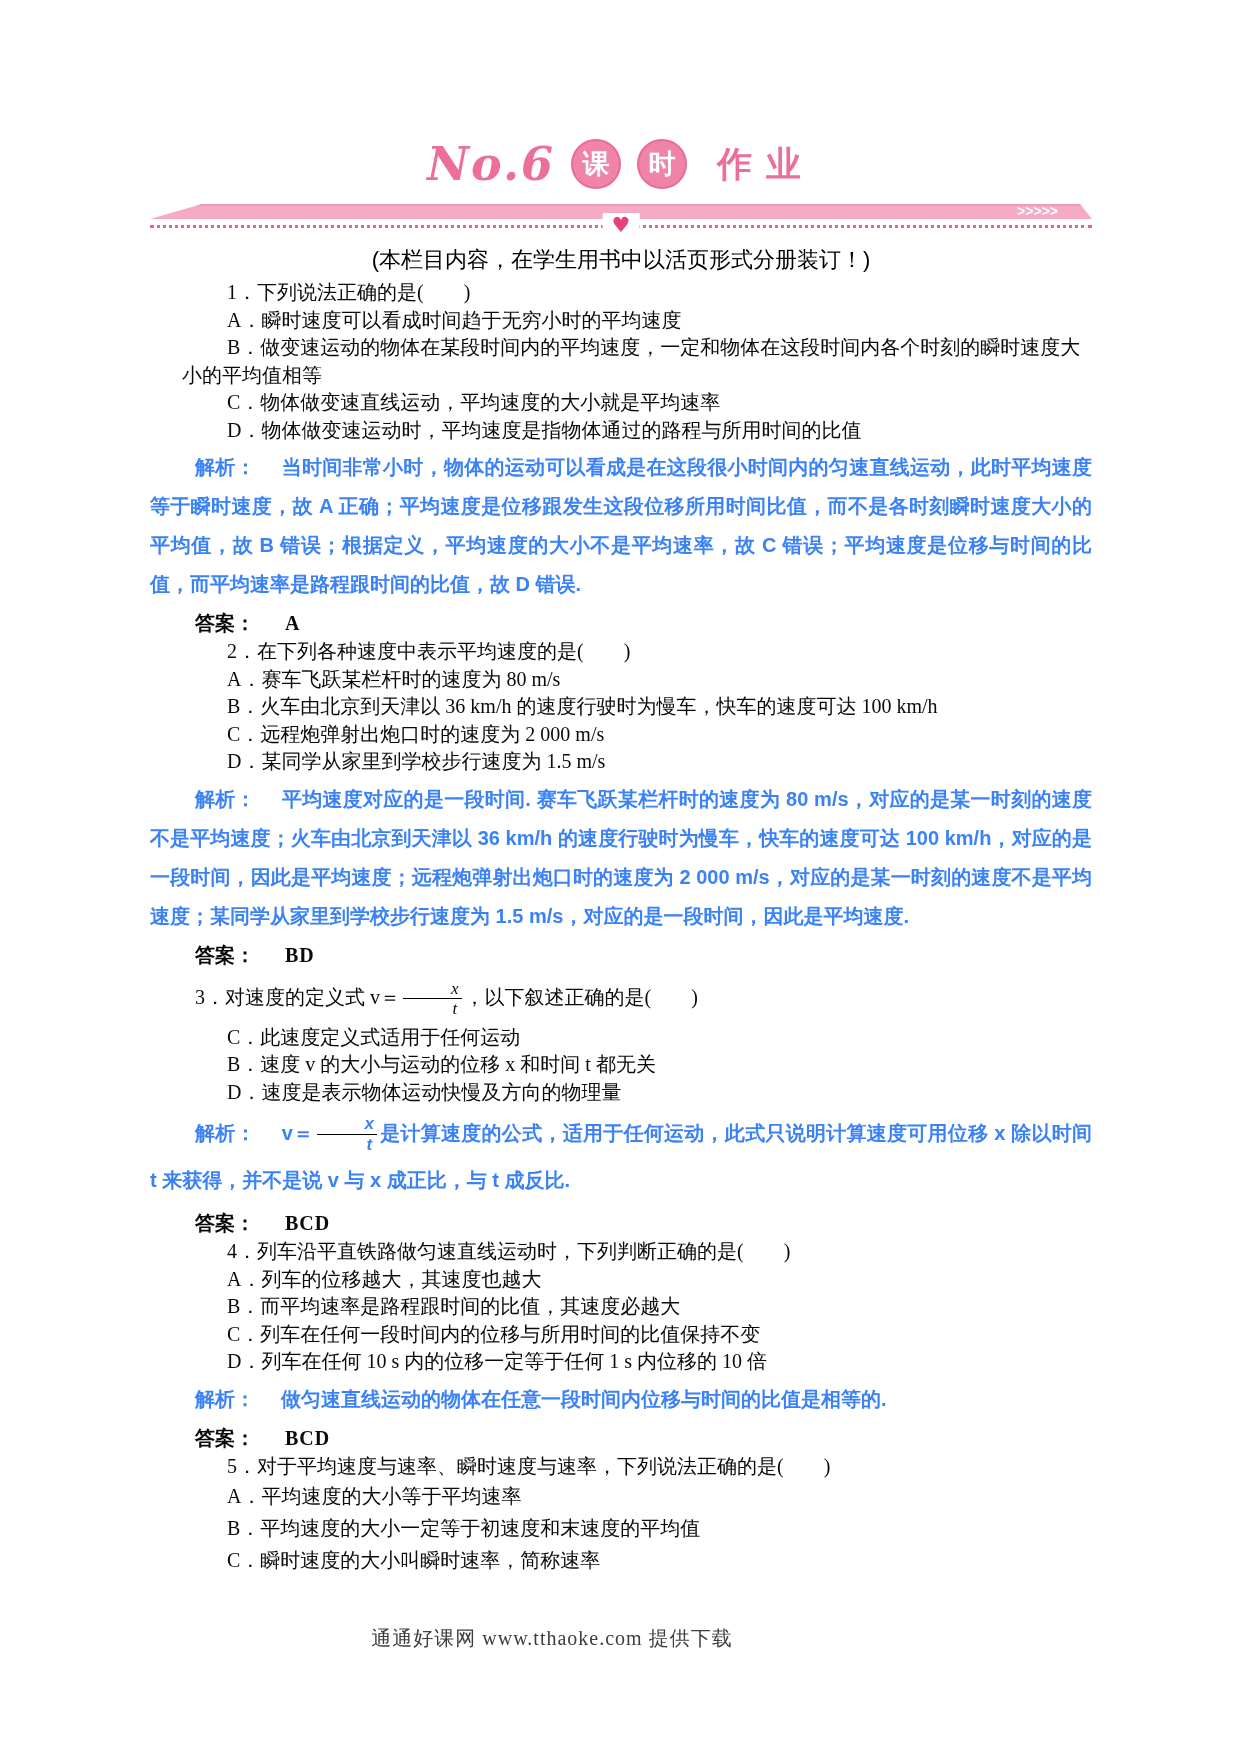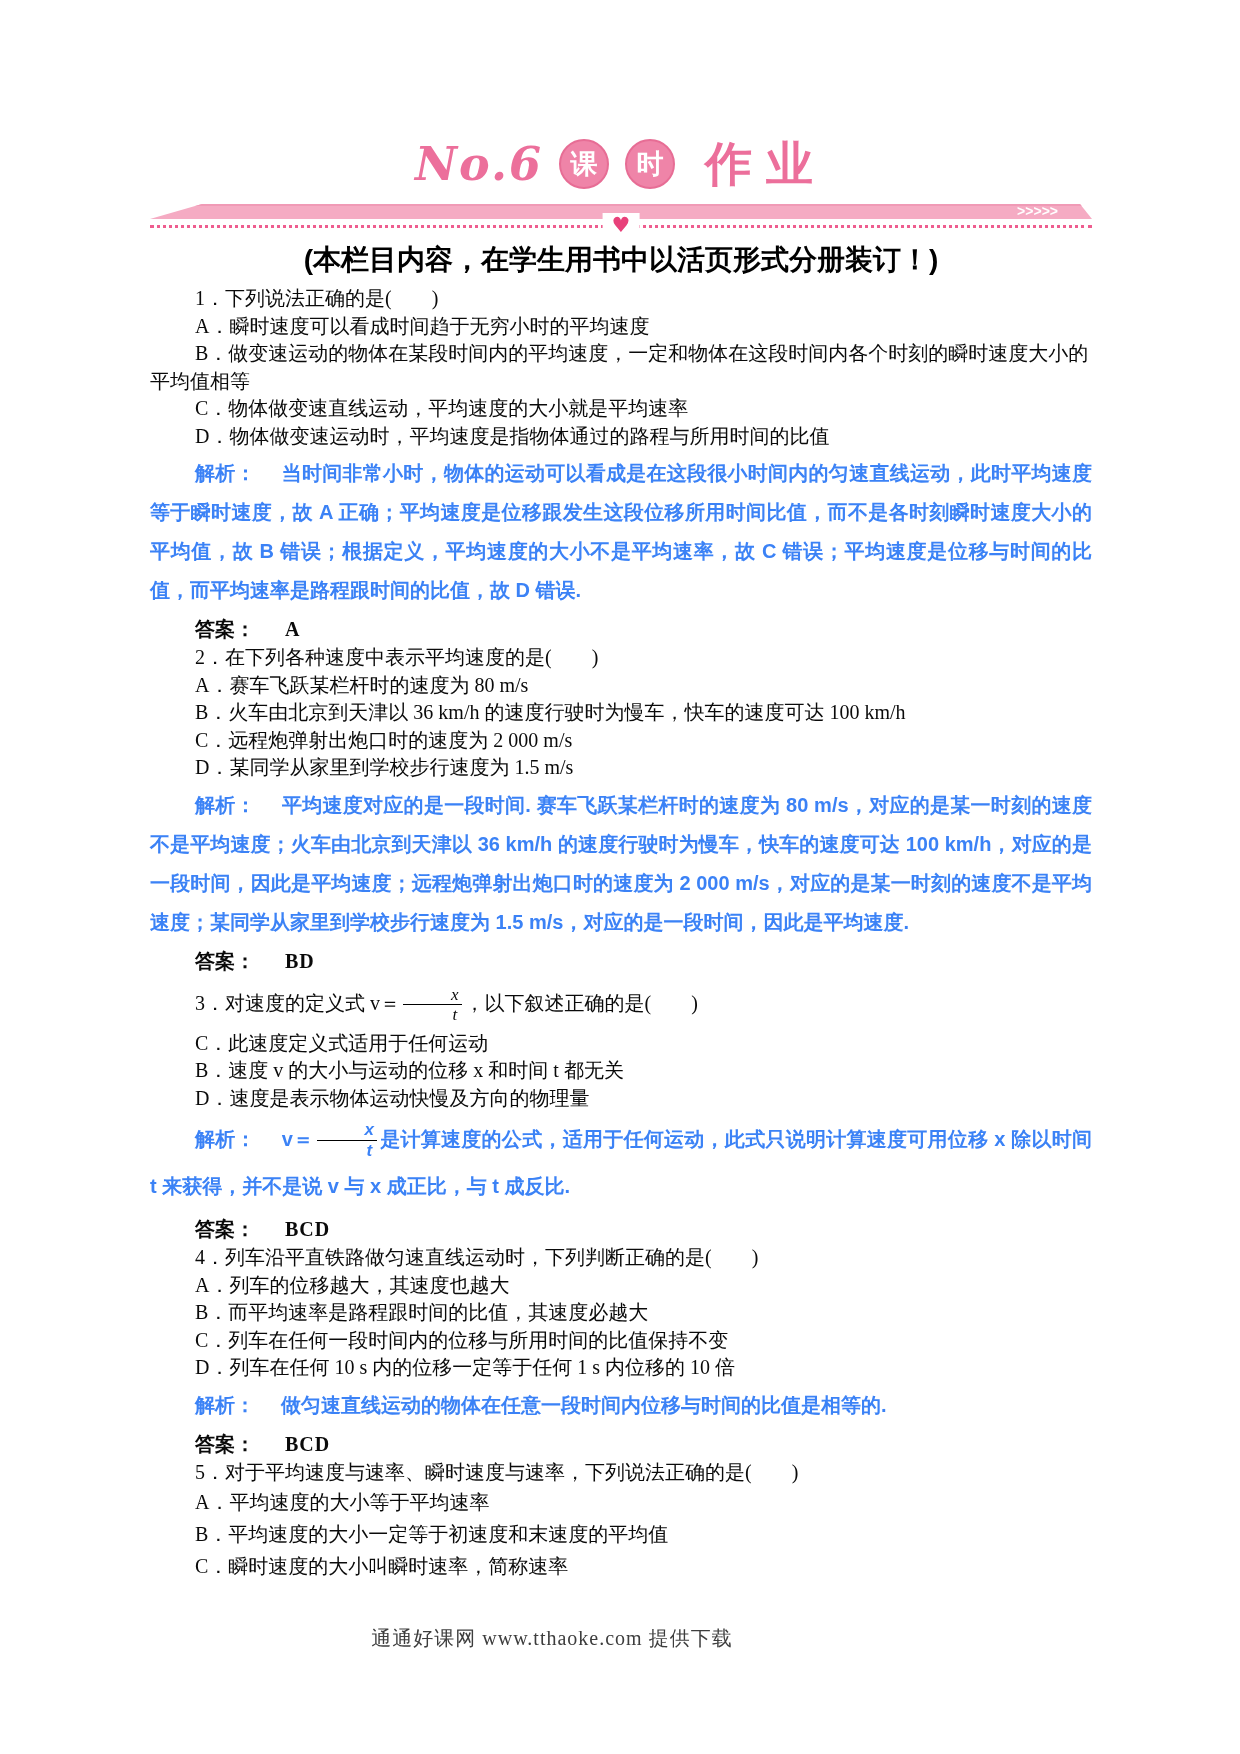--- a/index.html
+++ b/index.html
@@ -21,47 +21,47 @@
     font-size:46px;color:#ec6f9b;letter-spacing:2px;
   }
   .badge{
     width:46px;height:46px;border-radius:50%;
     background:#ef84a8;border:2px solid #e76d95;
     color:#ffffff;font-family:"Liberation Sans",sans-serif;font-weight:bold;font-size:27px;
     display:flex;align-items:center;justify-content:center;
   }
   .title-suffix{
     font-family:"Liberation Sans",sans-serif;font-weight:bold;
-    font-size:47px;color:#ec6f9b;letter-spacing:14px;text-indent:14px;
+    font-size:35px;color:#ec6f9b;letter-spacing:14px;text-indent:14px;
   }
   .accent-bar{
     position:relative;height:13px;margin-top:8px;
     background:#f5abc3;border-top:2px solid #f09ab6;
     clip-path:polygon(52px 0,calc(100% - 12px) 0,100% 100%,0 100%);
   }
   .chevrons{
     position:absolute;right:34px;top:-3px;
     color:#ffffff;font-family:"Liberation Sans",sans-serif;font-weight:bold;
     font-size:14px;letter-spacing:0px;
   }
   .dotted-divider{position:relative;border-top:3px dotted #ee5d8f;margin-top:6px;}
   .heart{
     position:absolute;left:50%;top:-15px;transform:translateX(-50%);
     background:#ffffff;padding:0 9px;
     color:#e8417a;font-size:21px;line-height:24px;font-family:"DejaVu Sans",sans-serif;
   }
 
   
   .note{
-    margin:18px 0 11px 0;text-align:center;
-    font-family:"Liberation Sans",sans-serif;font-weight:bold;
-    font-size:28px;line-height:28px;color:#000;
+    margin:18px 0 5px 0;text-align:center;
+    font-family:"Liberation Sans",sans-serif;font-weight:normal;
+    font-size:22px;line-height:28px;color:#000;
   }
   p{margin:0;}
-  .para{font-size:20px;line-height:27.5px;text-indent:45px;}
+  .para{font-size:20px;line-height:27.5px;text-indent:45px;margin-left:32px;}
   .analysis{
     font-family:"Liberation Sans",sans-serif;font-weight:bold;
     font-size:20px;line-height:39px;text-indent:45px;
     text-align:justify;margin:4px 0;color:#3b82f6;
   }
   .analysis .lbl{margin-right:26px;}
   .answer{
     font-size:20px;line-height:30px;text-indent:45px;
   }
   .answer .lbl{

